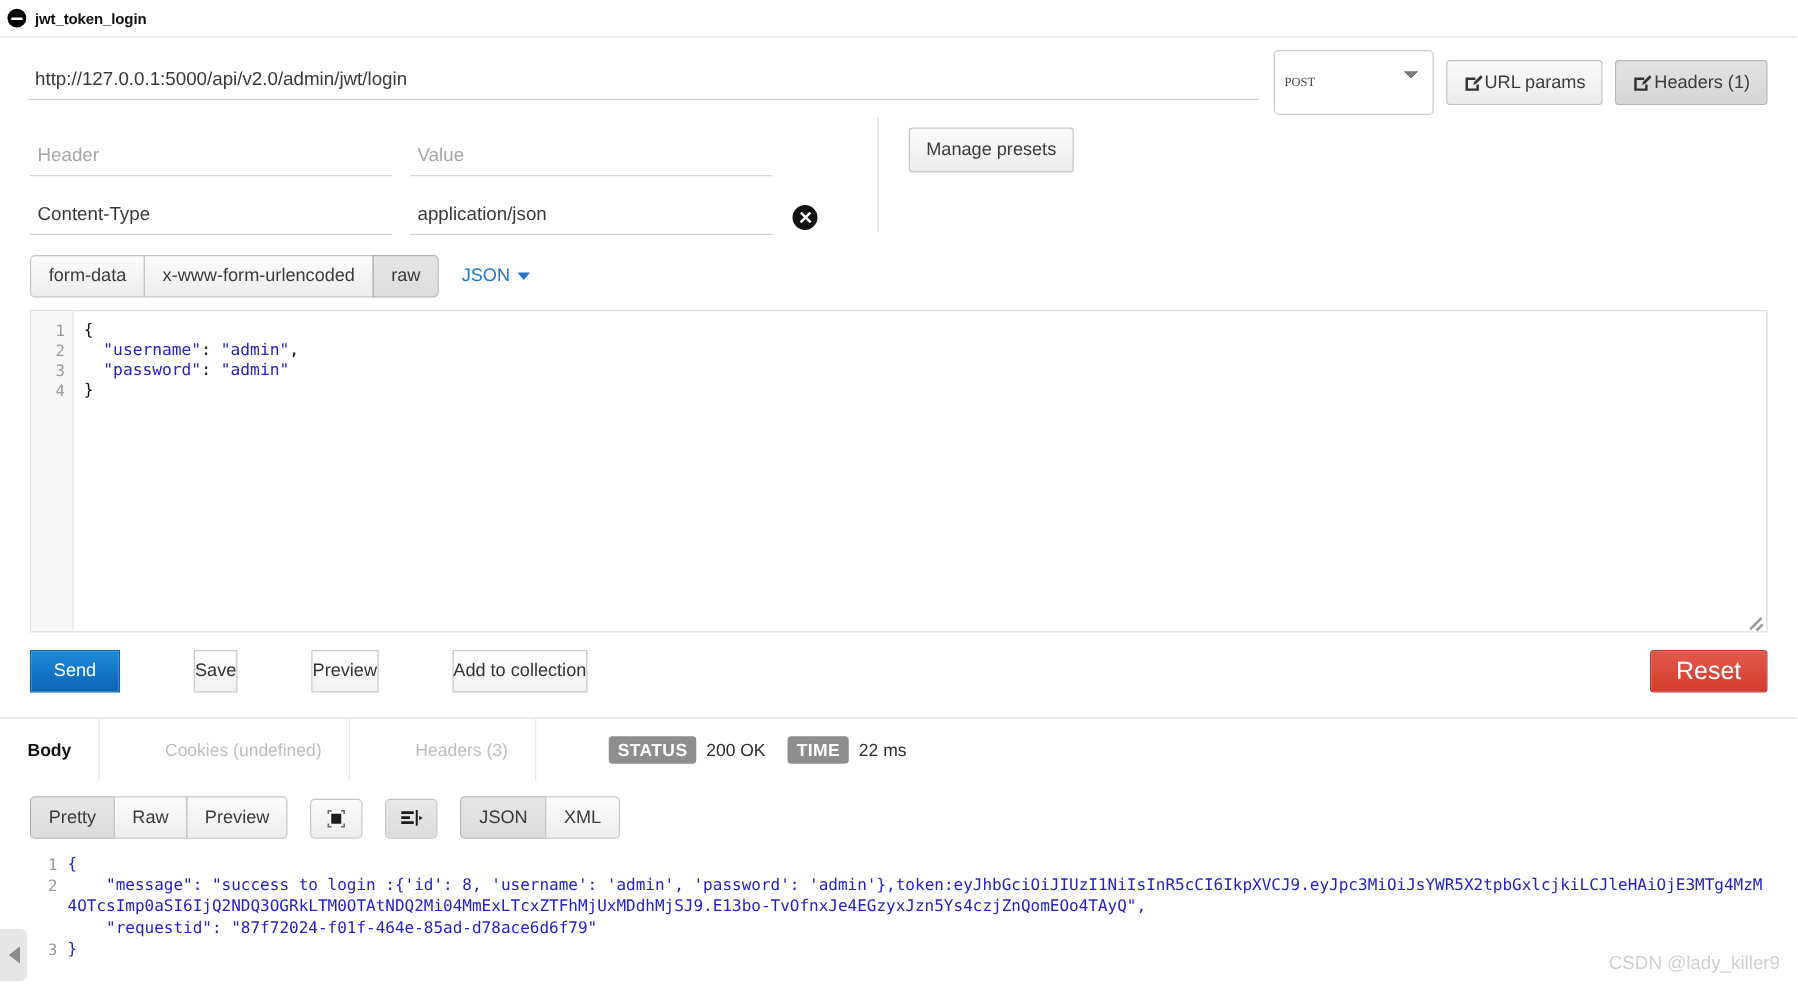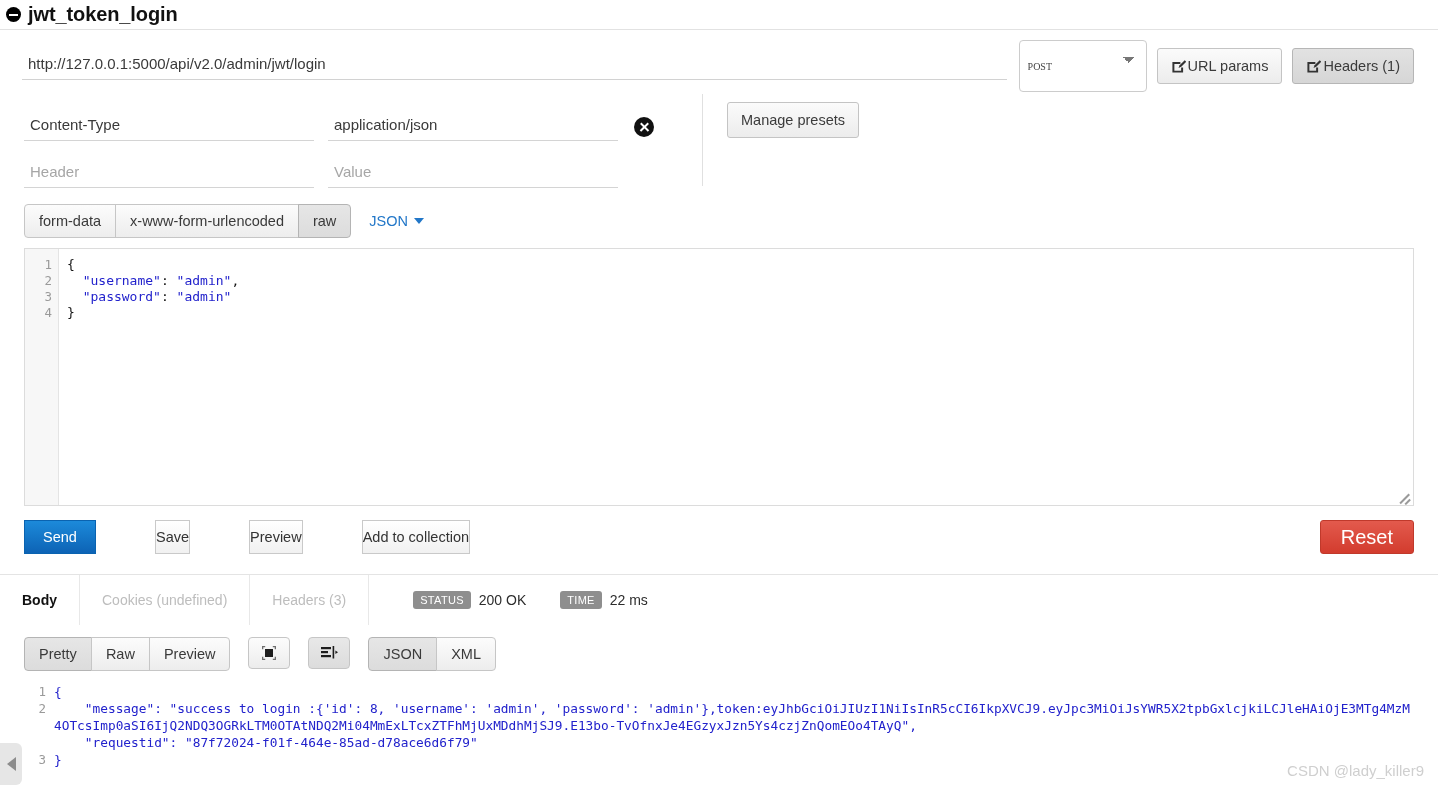--- a/index.html
+++ b/index.html
@@ -21,21 +21,21 @@
   }
   .collapse-dot {
     width: 15px; height: 15px; border-radius: 50%;
     background: #000; position: relative; flex: 0 0 auto;
   }
   .collapse-dot::after {
     content: ""; position: absolute; left: 3px; top: 6.5px;
     width: 9px; height: 2px; background: #fff;
   }
   .titlebar .title {
-    font-size: 20px; font-weight: bold; color: #111;
+    font-size: 12px; font-weight: bold; color: #111;
     margin-left: 7px; letter-spacing: -0.1px;
   }
   .hr { height: 1px; background: #e2e2e2; width: 100%; }
 
   
   .urlrow {
     display: flex; align-items: center;
     padding: 14px 24px 0 22px;
     height: 58px;
   }
@@ -197,37 +197,37 @@
     position: absolute; right: 24px; top: 14px;
     height: 34px; border: 1px solid #c0392b;
     background: linear-gradient(#e35a4d, #d33c2e);
     color: #fff; font-size: 20px; padding: 0 20px; border-radius: 3px;
     cursor: pointer;
     font-family: "Liberation Sans", sans-serif;
   }
 
   
   .resp-sep { margin-top: 20px; height: 1px; background: #e4e4e4; }
-  .resp-tabs { display: flex; align-items: center; height: 50px; }
+  .resp-tabs { display: flex; align-items: center; height: 50px; gap: 30px; }
   .rtab {
     padding: 0 22px; height: 50px; display: flex; align-items: center;
     font-size: 14px; border-right: 1px solid #e8e8e8; cursor: pointer;
     font-family: "Liberation Sans", sans-serif;
   }
   .rtab.sel { font-weight: bold; color: #111; border-right: 1px solid #e8e8e8; }
   .rtab.dim { color: #bdbdbd; }
   .meta { display: flex; align-items: center; gap: 8px; padding-left: 28px; }
   .pill {
-    background: #8e8e8e; color: #fff; font-size: 11px; font-weight: normal;
-    padding: 3px 7px; border-radius: 3px; letter-spacing: .3px; margin-left: 16px;
+    background: #8e8e8e; color: #fff; font-size: 14px; font-weight: bold;
+    padding: 3px 7px; border-radius: 3px; letter-spacing: .3px;
   }
   .meta-val { font-size: 14px; color: #2d2d2d; margin-right: 10px; }
 
   
-  .resp-toolbar { display: flex; align-items: flex-start; padding: 12px 24px 0 24px; gap: 18px; }
+  .resp-toolbar { display: flex; align-items: flex-end; padding: 12px 24px 0 24px; gap: 18px; }
   .icon-btn {
     width: 42px; height: 32px; border: 1px solid #c6c6c6; border-radius: 4px;
     background: linear-gradient(#fcfcfc, #ececec);
     display: inline-flex; align-items: center; justify-content: center;
     cursor: pointer;
   }
   .icon-btn.dark { background: linear-gradient(#e8e8e8, #dcdcdc); }
 
   
   .resp-body {
@@ -303,27 +303,27 @@
           </svg>
         </span>
         <span>Headers (1)</span>
       </button>
     </div>
   </div>
 
   <div class="headers-area">
     <div class="hdr-left">
       <div class="hdr-row">
+        <input class="hdr-in hdr-key" type="text" placeholder="Header" style="">
+        <input class="hdr-in hdr-val" type="text" placeholder="Value" style="">
+      </div>
+      <div class="hdr-row">
         <input class="hdr-in hdr-key" type="text" value="Content-Type" style="">
         <input class="hdr-in hdr-val" type="text" value="application/json" style="">
         <span class="del-btn"></span>
-      </div>
-      <div class="hdr-row">
-        <input class="hdr-in hdr-key" type="text" placeholder="Header" style="">
-        <input class="hdr-in hdr-val" type="text" placeholder="Value" style="">
       </div>
     </div>
     <div class="hdr-divider"></div>
     <div class="hdr-right">
       <button class="btn-gray">
         <span>Manage presets</span>
       </button>
     </div>
   </div>
 

